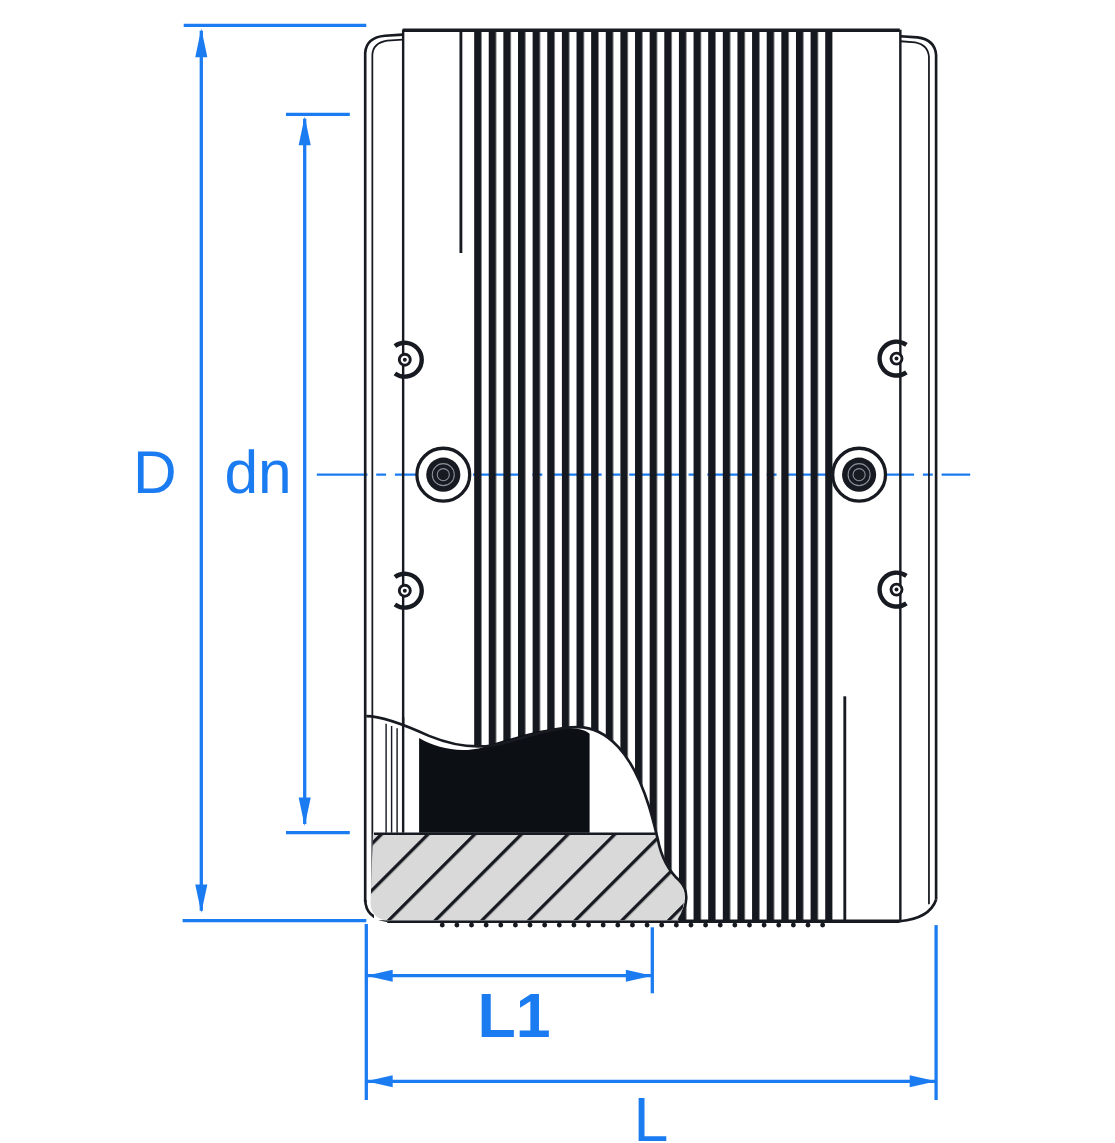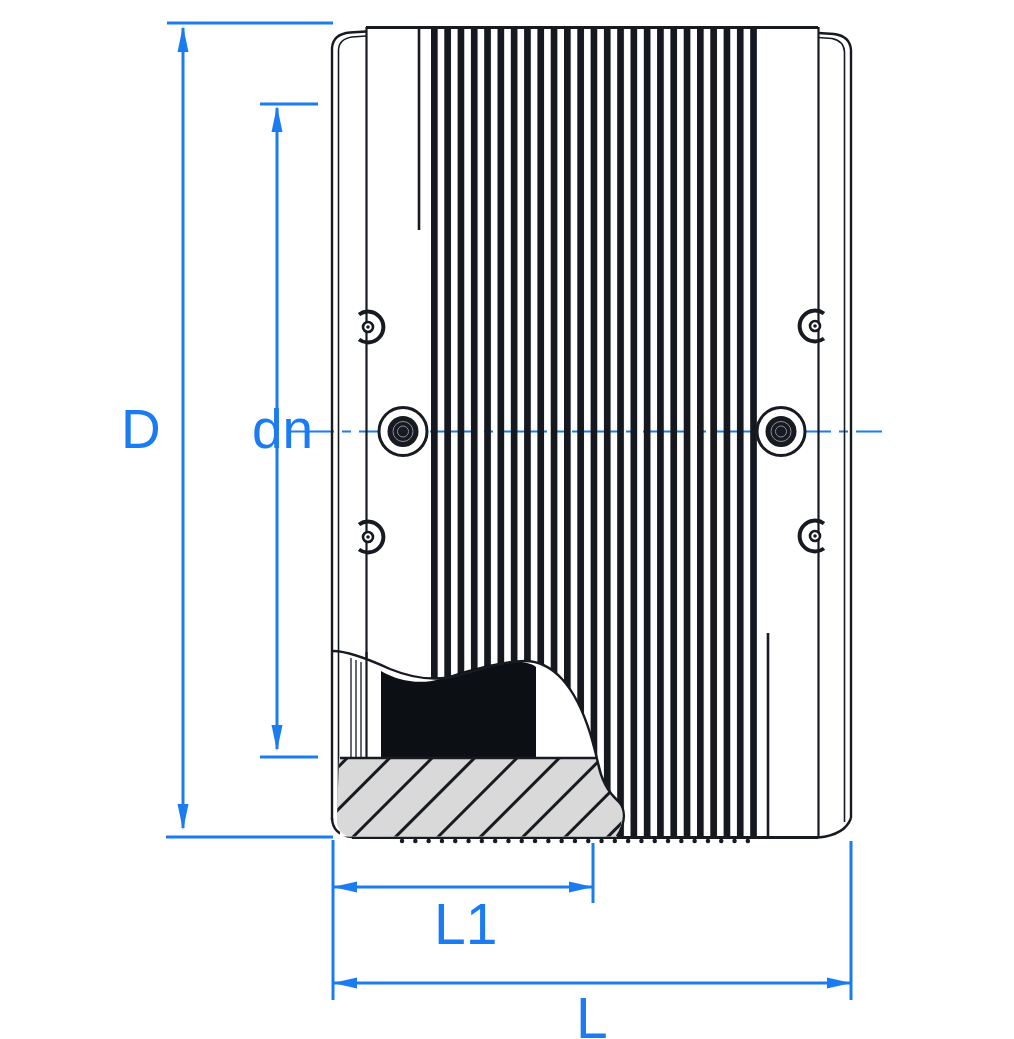--- a/index.html
+++ b/index.html
@@ -17,22 +17,22 @@
   .blf {fill:var(--dimension-blue,#1b7cf2);stroke:none;}
   .wh  {fill:var(--background,#ffffff);}
   .coil{fill:var(--coil-black,#0c0f14);}
   .gry {fill:var(--hatch-gray,#d9d9d9);}
   .thin{stroke:#8a8f98;fill:none;stroke-width:1;}
   .dim-label{
     position:absolute;color:var(--dimension-blue,#1b7cf2);
     line-height:1;white-space:nowrap;user-select:none;
   }
   #lbl-d {left:121px;top:402px;font-size:55px;}
-  #lbl-dn{left:204px;top:402px;font-size:55px;margin-left:48px;}
-  #lbl-l1{left:434px;top:896px;font-size:57px;}
+  #lbl-dn{left:204px;top:402px;font-size:55px;}
+  #lbl-l1{left:434px;top:896px;font-size:57px;font-weight:bold;}
   #lbl-l {left:576px;top:990px;font-size:57px;}
 </style>
 </head>
 <body>
 
 <div id="stage">
 
   <svg width="1014" height="1039" viewBox="0 0 1014 1039">
 
     <defs>

